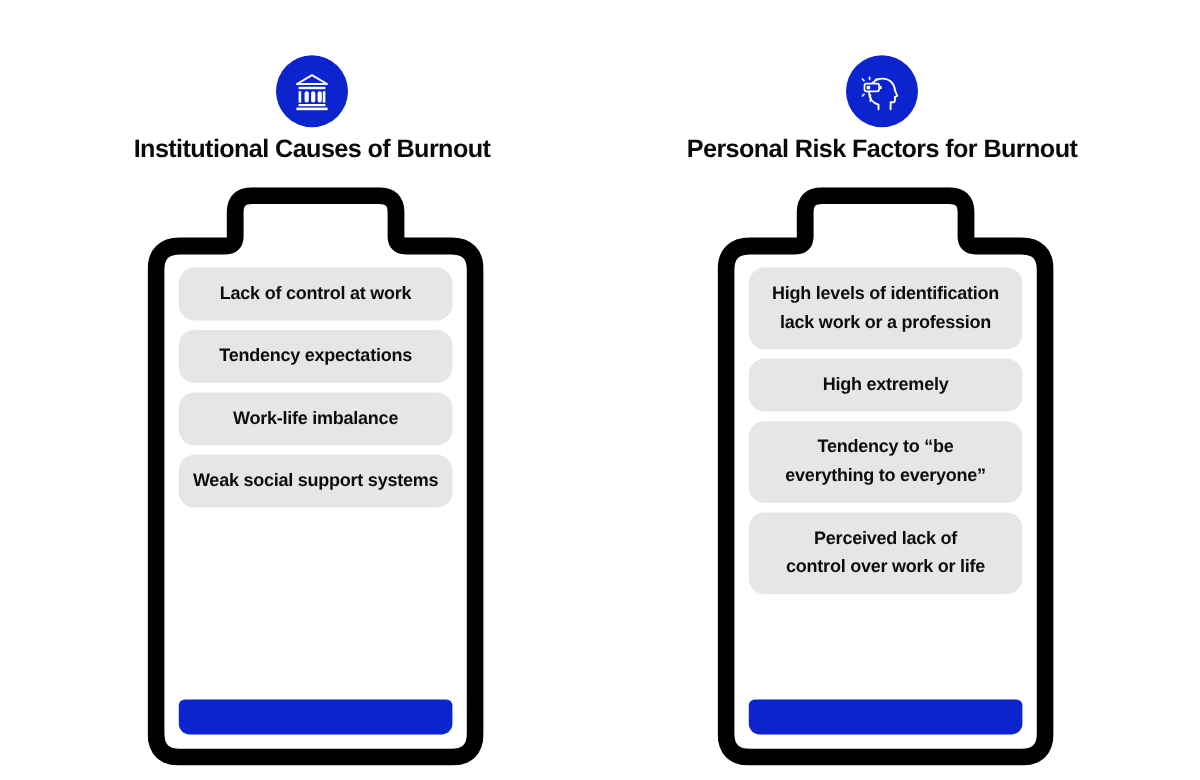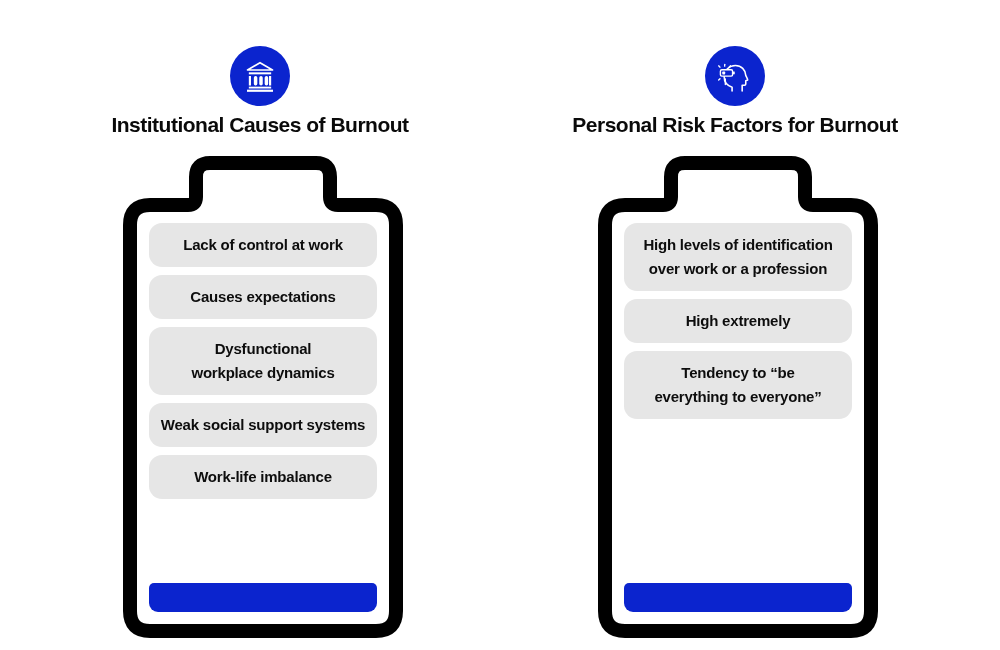--- a/index.html
+++ b/index.html
@@ -102,25 +102,23 @@
   </div>
 
   <div class="panel-title">Institutional Causes of Burnout</div>
 
   <div class="battery">
     <svg class="battery-outline" viewBox="0 0 280 482" aria-hidden="true">
       <path d="M27 49 H65 Q73 49 73 41 V21 Q73 7 87 7 H193 Q207 7 207 21 V41 Q207 49 215 49 H253 Q273 49 273 69 V455 Q273 475 253 475 H27 Q7 475 7 455 V69 Q7 49 27 49 Z" fill="#ffffff" stroke="#000000" stroke-width="14" stroke-linejoin="round"></path>
     </svg>
     <div class="items">
       <div class="item">Lack of control at work</div>
-      <div class="item">Causes expectations</div>
-      <div class="item">Dysfunctional
-workplace dynamics</div>
+      <div class="item">Tendency expectations</div>
+      <div class="item">Work-life imbalance</div>
       <div class="item">Weak social support systems</div>
-      <div class="item">Work-life imbalance</div>
       <div class="fill-bar"></div>
     </div>
   </div>
 </div>
 
 <div class="panel panel-right">
 
   <div class="icon-circle">
     <svg viewBox="0 0 48 48" aria-hidden="true">
 
@@ -141,20 +139,22 @@
   </div>
 
   <div class="panel-title">Personal Risk Factors for Burnout</div>
 
   <div class="battery">
     <svg class="battery-outline" viewBox="0 0 280 482" aria-hidden="true">
       <path d="M27 49 H65 Q73 49 73 41 V21 Q73 7 87 7 H193 Q207 7 207 21 V41 Q207 49 215 49 H253 Q273 49 273 69 V455 Q273 475 253 475 H27 Q7 475 7 455 V69 Q7 49 27 49 Z" fill="#ffffff" stroke="#000000" stroke-width="14" stroke-linejoin="round"></path>
     </svg>
     <div class="items">
       <div class="item">High levels of identification
-over work or a profession</div>
+lack work or a profession</div>
       <div class="item">High extremely</div>
       <div class="item">Tendency to “be
 everything to everyone”</div>
+      <div class="item">Perceived lack of
+control over work or life</div>
       <div class="fill-bar"></div>
     </div>
   </div>
 </div>
 
 </body></html>

